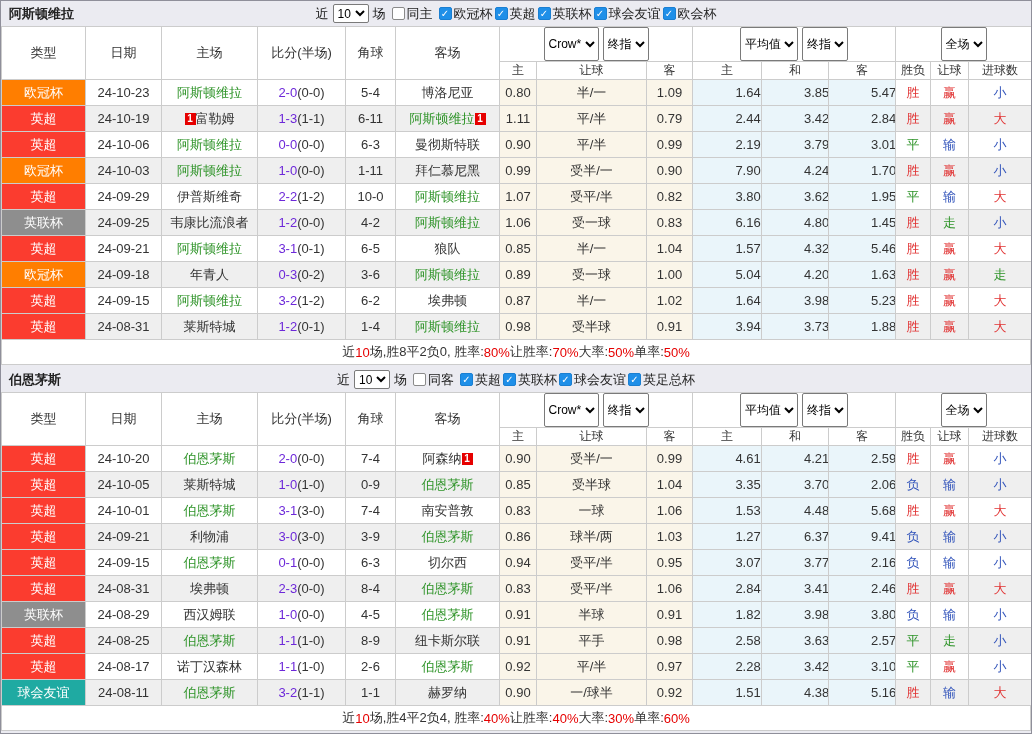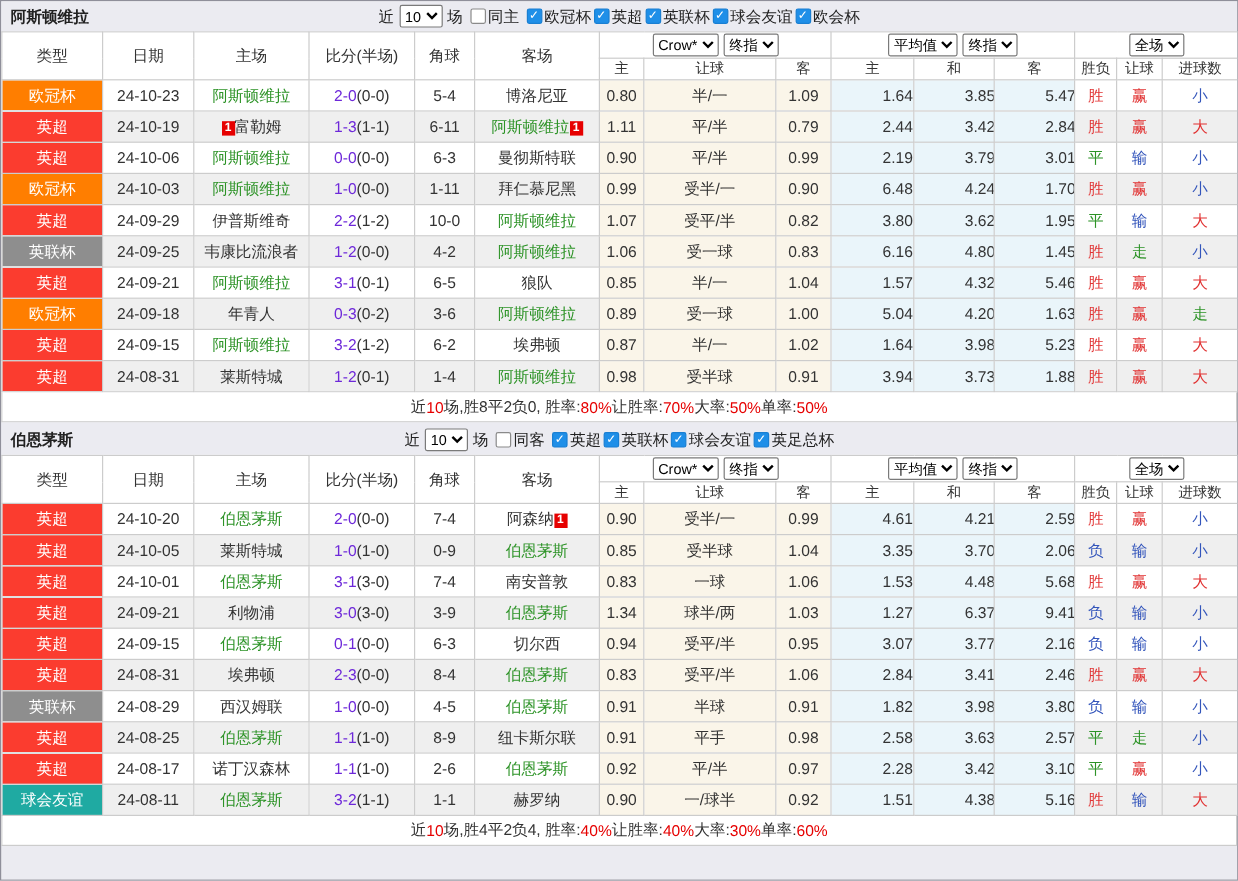--- a/index.html
+++ b/index.html
@@ -26,21 +26,21 @@
   .chk { width:13px; height:13px; display:inline-flex; align-items:center; justify-content:center; border-radius:2px; font-size:10px; line-height:1; }
   .chk.on { background:#1f8fe8; color:#fff; border:1px solid #1a7fd2; }
   .chk.off { background:#fff; border:1px solid #8a8a8a; }
 
   
   table { width:1030px; border-collapse:collapse; table-layout:fixed; background:#fff; font-size:13px; color:#333; }
   th, td { border:1px solid #ccc; text-align:center; padding:0; overflow:hidden; white-space:nowrap; }
   thead th { font-weight:normal; background:#fff; }
   thead tr.h1 th { height:22px; }
   thead tr.h2 th { height:17px; font-size:12px; }
-  thead select { font-size:12px; height:19px; border:1px solid #7a7a7a; background:#fff; border-radius:2px; margin:0 2px; }
+  thead select { font-size:12px; height:34px; border:1px solid #7a7a7a; background:#fff; border-radius:2px; margin:0 2px; }
   tbody td { height:25px; line-height:25px; }
   tbody tr.even td { background:#efefef; }
   td.type { color:#fff; }
   td.hcap { background:#faf5e9 !important; }
   td.avg  { background:#eaf5fa !important;padding-left:42px; }
   .hl { color:#2d9327; }
   .badge { display:inline-block; background:#e60000; color:#fff; font-size:10px; font-weight:bold; width:11px; height:12px; line-height:12px; vertical-align:1px; }
   .score-m { color:#6d28d9; }
   .c-r { color:#e13333; } .c-g { color:#2d9327; } .c-b { color:#3355bb; }
   .summary { height:25px; width:1030px; background:#fff; border:1px solid #ccc; border-top:none; display:flex; align-items:center; justify-content:center; font-size:13px; color:#333; }
@@ -190,21 +190,21 @@
         <tr class="even">
           <td class="type" style="background: rgb(255, 126, 0);">欧冠杯</td>
           <td>24-10-03</td>
           <td><span class="hl">阿斯顿维拉</span></td>
           <td><span class="score-m">1-0</span><span>(0-0)</span></td>
           <td>1-11</td>
           <td><span>拜仁慕尼黑</span></td>
           <td class="hcap">0.99</td>
           <td class="hcap">受半/一</td>
           <td class="hcap">0.90</td>
-          <td class="avg">6.48</td>
+          <td class="avg">7.90</td>
           <td class="avg">4.24</td>
           <td class="avg">1.70</td>
           <td class="c-r">胜</td>
           <td class="c-r">赢</td>
           <td class="c-b">小</td>
         </tr>
         <tr class="odd">
           <td class="type" style="background: rgb(251, 60, 47);">英超</td>
           <td>24-09-29</td>
           <td><span>伊普斯维奇</span></td>
@@ -452,21 +452,21 @@
           <td class="c-r">赢</td>
           <td class="c-r">大</td>
         </tr>
         <tr class="even">
           <td class="type" style="background: rgb(251, 60, 47);">英超</td>
           <td>24-09-21</td>
           <td><span>利物浦</span></td>
           <td><span class="score-m">3-0</span><span>(3-0)</span></td>
           <td>3-9</td>
           <td><span class="hl">伯恩茅斯</span></td>
-          <td class="hcap">1.34</td>
+          <td class="hcap">0.86</td>
           <td class="hcap">球半/两</td>
           <td class="hcap">1.03</td>
           <td class="avg">1.27</td>
           <td class="avg">6.37</td>
           <td class="avg">9.41</td>
           <td class="c-b">负</td>
           <td class="c-b">输</td>
           <td class="c-b">小</td>
         </tr>
         <tr class="odd">

